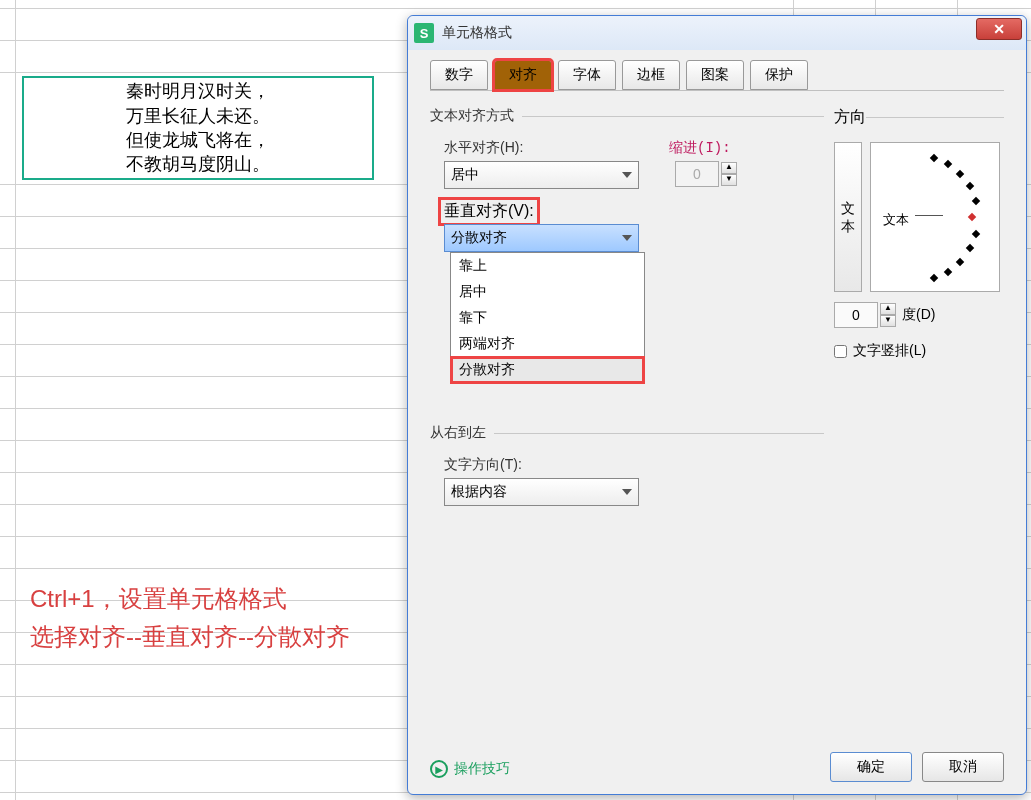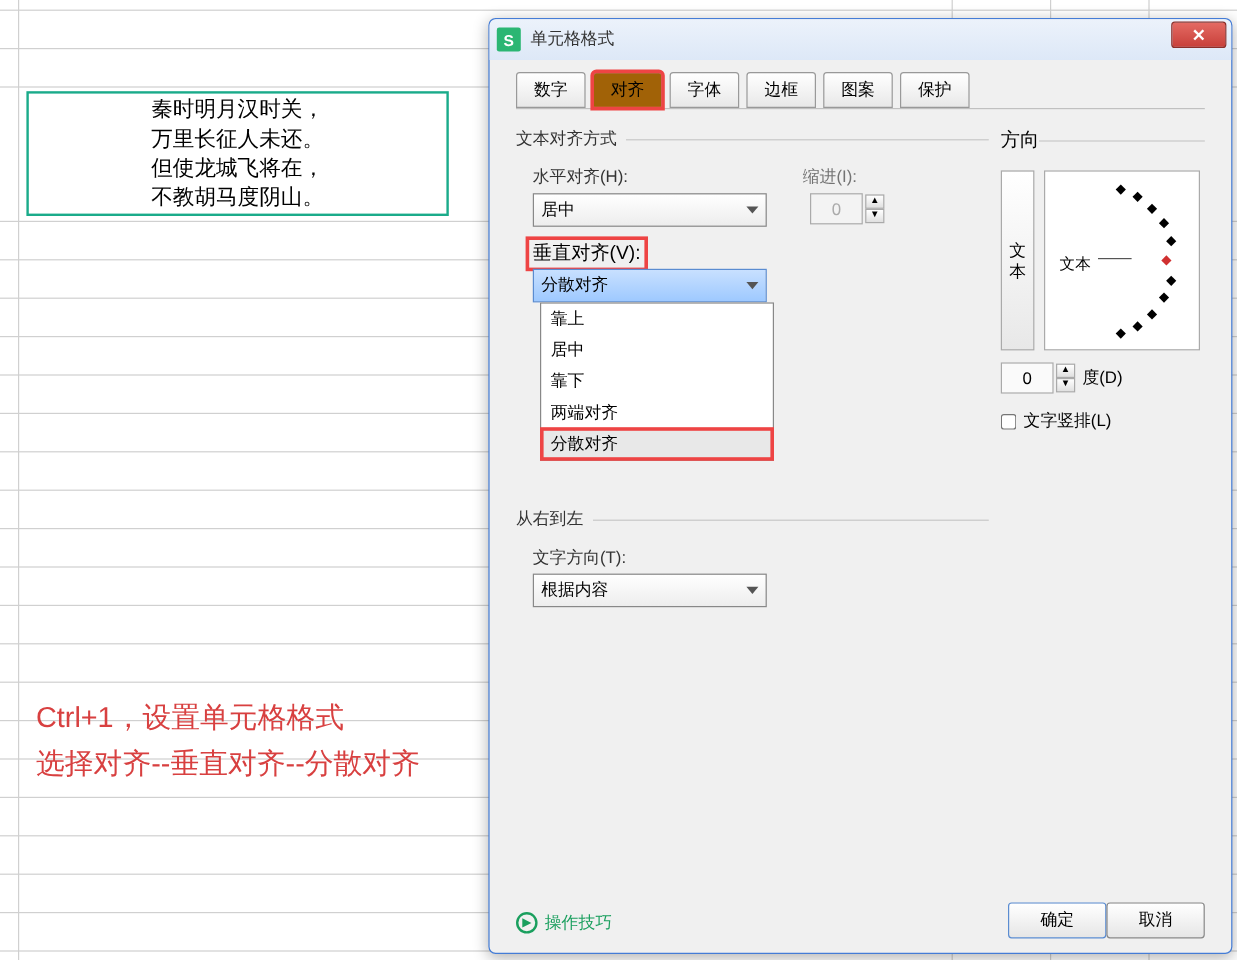--- a/index.html
+++ b/index.html
@@ -25,21 +25,21 @@
 .tab.highlighted { outline: 3px solid #e44; outline-offset: -1px; }
 
 .panel { margin: 0 22px 12px; border-top: 1px solid #c0c0c0; padding-top: 0; display: flex; }
 .left-col { flex: 1; padding-top: 16px; }
 .right-col { width: 180px; padding-top: 16px; padding-left: 10px; }
 
 fieldset.grp { border: 1px solid #c8c8c8; border-left: none; border-right: none; border-bottom: none; padding: 8px 0 14px; margin-bottom: 8px; }
 fieldset.grp legend { font-size: 14px; padding-right: 8px; color: #333; }
 .label-sm { font-size: 14px; color: #333; margin: 6px 0 4px 14px; display: block; }
 .hl-label { outline: 3px solid #e44; outline-offset: -1px; padding: 2px 4px; display: inline-block; margin-left: 10px; }
-.indent-label { color: #737373; margin-left: 40px; }
+.indent-label { color: #be185d; margin-left: 40px; font-family: Liberation Mono, monospace; }
 .row-inline { display: flex; align-items: flex-start; }
 
 .combo { width: 195px; height: 28px; margin-left: 14px; border: 1px solid #888; background: linear-gradient(#fff,#ededed); font-size: 14px; padding: 3px 6px; position: relative; display: flex; align-items: center; justify-content: space-between; }
 .combo.open { background: linear-gradient(#c8e0ff,#9ec9ff); border-color: #5a8cd1; }
 .combo-arrow { width: 0; height: 0; border-left: 5px solid transparent; border-right: 5px solid transparent; border-top: 6px solid #555; }
 .dropdown-list { position: absolute; left: 20px; top: 100%; width: 195px; border: 1px solid #888; background: #fff; z-index: 5; }
 .dropdown-item { padding: 4px 8px; font-size: 14px; }
 .dropdown-item.selected { background: #e8e8e8; outline: 3px solid #e44; outline-offset: -2px; }
 
 .spinner-box { display: inline-flex; align-items: center; margin-left: 6px; }
@@ -58,21 +58,21 @@
 
 .degree-row { margin-top: 10px; display: flex; align-items: center; }
 .degree-label { margin-left: 6px; font-size: 14px; }
 
 .chk-row { margin-top: 14px; display: flex; align-items: center; font-size: 14px; }
 .chk-row input { margin-right: 6px; }
 
 .hint-row { position: absolute; left: 22px; bottom: 16px; display: flex; align-items: center; font-size: 14px; color: #1a9f5e; }
 .hint-icon { width: 18px; height: 18px; border: 2px solid #1a9f5e; border-radius: 50%; display: flex; align-items: center; justify-content: center; margin-right: 6px; font-size: 10px; color: #1a9f5e; }
 
-.dlg-buttons { position: absolute; right: 22px; bottom: 12px; display: flex; gap: 0; padding-left: 10px; }
+.dlg-buttons { position: absolute; right: 22px; bottom: 12px; display: flex; gap: 10px; padding-left: 10px; }
 .dlg-btn { width: 82px; height: 30px; border: 1px solid #888; background: linear-gradient(#fff,#e6e6e6); font-size: 14px; border-radius: 3px; cursor: pointer; }
 .dlg-btn.primary { border-color: #5a8cd1; }
 
 .combo-wrap { position: relative; }
 </style>
 </head>
 <body>
 
 <div class="spreadsheet">
   <div class="grid-line-v" style="left:15px"></div>

